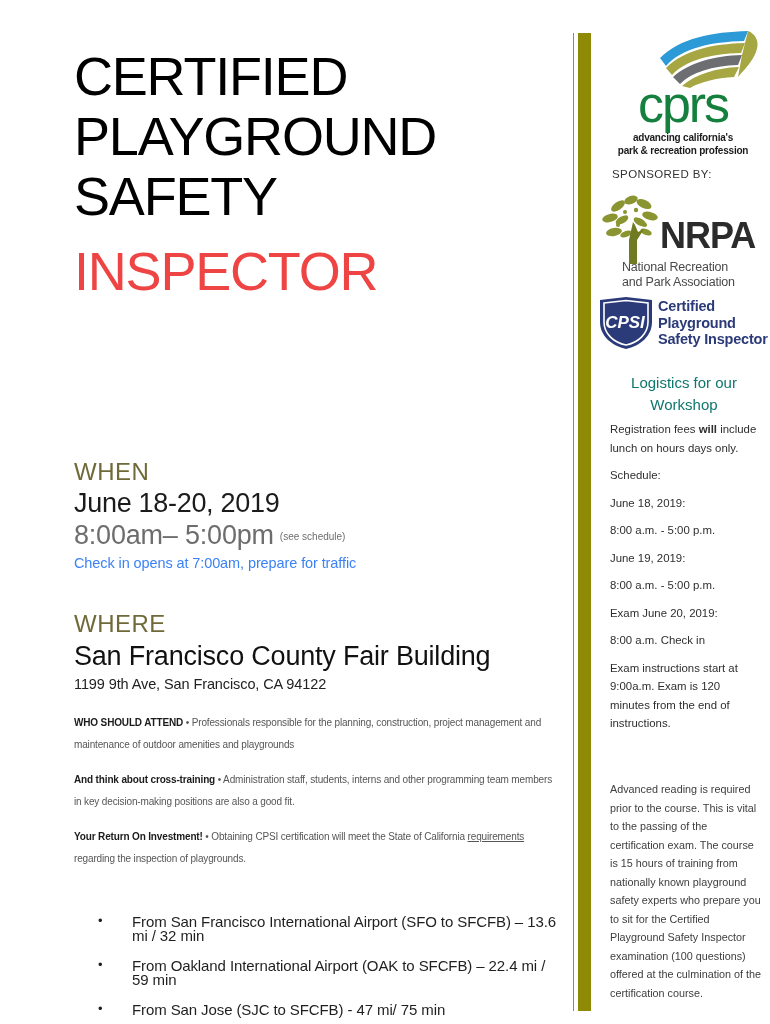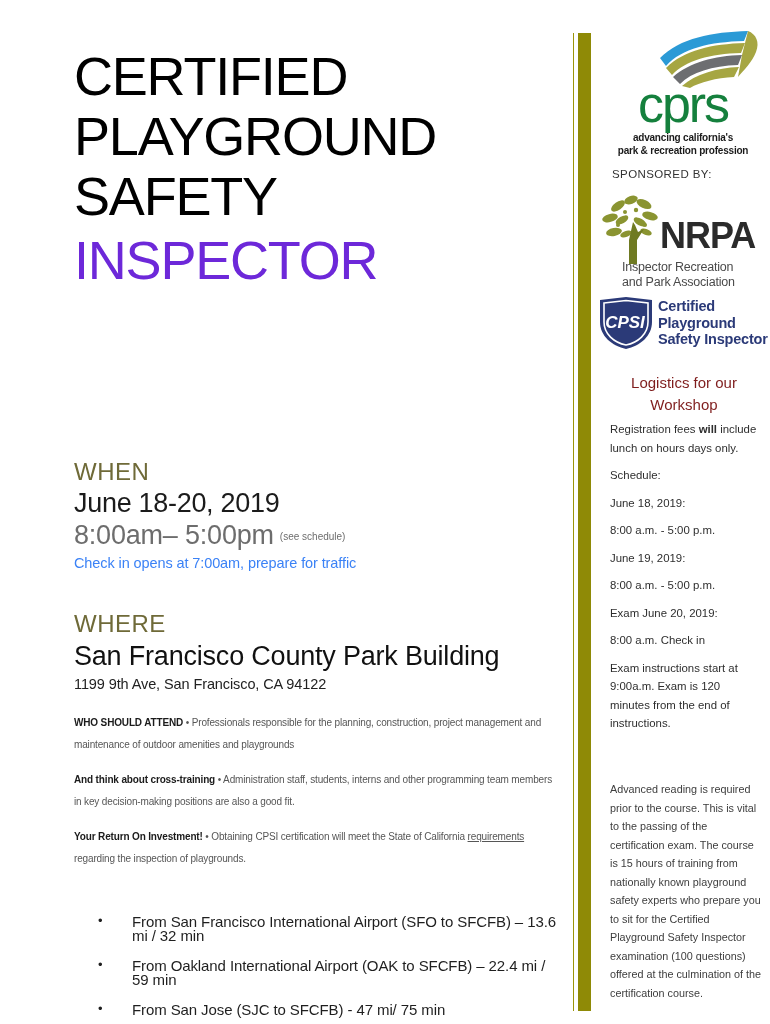--- a/index.html
+++ b/index.html
@@ -54,22 +54,22 @@
     font-weight: 400;
     font-size: 54px;
     line-height: 60px;
     letter-spacing: -1.2px;
     color: #000000;
     white-space: nowrap;
     transform: scaleX(1.0);
     transform-origin: left center;
   }
   .title-line.accent {
-    color: #6d28d9;
-    margin-top: 4px;
+    color: #ef4444;
+    margin-top: 15px;
   }
 
   .when-block {
     position: absolute;
     left: 74px;
     top: 458px;
     width: 480px;
   }
   .where-block {
     position: absolute;
@@ -292,21 +292,21 @@
 
   
   .logistics-title {
     position: absolute;
     left: 6px;
     top: 372px;
     width: 164px;
     text-align: center;
     font-size: 15px;
     line-height: 22px;
-    color: #7f1d1d;
+    color: #0f766e;
   }
   .logistics-body {
     position: absolute;
     left: 14px;
     top: 420px;
     width: 150px;
   }
   .log-p {
     font-size: 11.4px;
     line-height: 18.5px;
@@ -341,21 +341,21 @@
 
     <div class="when-block">
       <div class="kicker">WHEN</div>
       <div class="big-date">June 18-20, 2019</div>
       <div class="big-time"><span>8:00am– 5:00pm</span><span class="see-sched">(see schedule)</span></div>
       <div class="sub-note">Check in opens at 7:00am, prepare for traffic</div>
     </div>
 
     <div class="where-block">
       <div class="kicker">WHERE</div>
-      <div class="venue">San Francisco County Park Building</div>
+      <div class="venue">San Francisco County Fair Building</div>
       <div class="venue-addr">1199 9th Ave, San Francisco, CA 94122</div>
     </div>
 
     <div class="paras">
       <div class="para"><b>WHO SHOULD ATTEND</b><span> • Professionals responsible for the planning, construction, project management and maintenance of outdoor amenities and playgrounds</span></div>
       <div class="para"><b>And think about cross-training</b><span> • Administration staff, students, interns and other programming team members in key decision-making positions are also a good fit.</span></div>
       <div class="para"><b>Your Return On Investment!</b><span> • Obtaining CPSI certification will meet the State of California </span><span class="uline">requirements</span><span> regarding the inspection of playgrounds.</span></div>
     </div>
 
     <ul class="bullets">
@@ -403,21 +403,21 @@
             <circle cx="36" cy="18" r="2.2"></circle>
             <circle cx="25" cy="20" r="2"></circle>
             <circle cx="45" cy="33" r="2"></circle>
             <circle cx="18" cy="33" r="2"></circle>
           </g>
           <path d="M33 30 L29 48 L29 72 L37 72 L37 48 L44 37 L38 40 L35 33 Z" fill="#6f7a22"></path>
         </svg>
         <div class="nrpa-word">NRPA</div>
       </div>
       <div class="nrpa-sub">
-        <div>Inspector Recreation</div>
+        <div>National Recreation</div>
         <div>and Park Association</div>
       </div>
     </div>
 
     <div class="cpsi">
       <svg class="cpsi-shield" viewBox="0 0 56 54">
         <path d="M2 4 L28 1 L54 4 L54 26 C54 40, 42 50, 28 53 C14 50, 2 40, 2 26 Z" fill="#2b3a78"></path>
         <path d="M6 7 L28 4.5 L50 7 L50 26 C50 38, 40 46.5, 28 49 C16 46.5, 6 38, 6 26 Z" fill="none" stroke="#ffffff" stroke-width="1.6"></path>
         <text x="27" y="32" text-anchor="middle" font-family="Liberation Sans, sans-serif" font-size="17" font-weight="700" font-style="italic" fill="#ffffff">CPSI</text>
       </svg>

